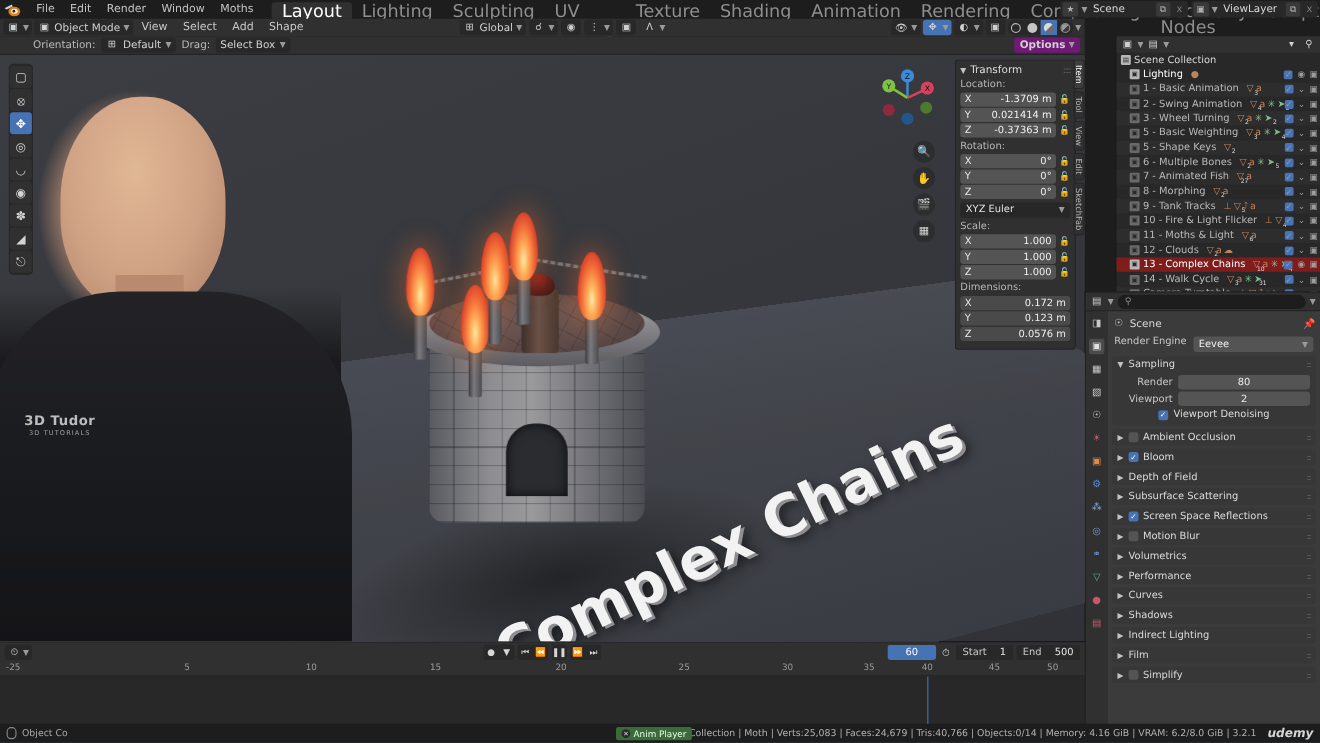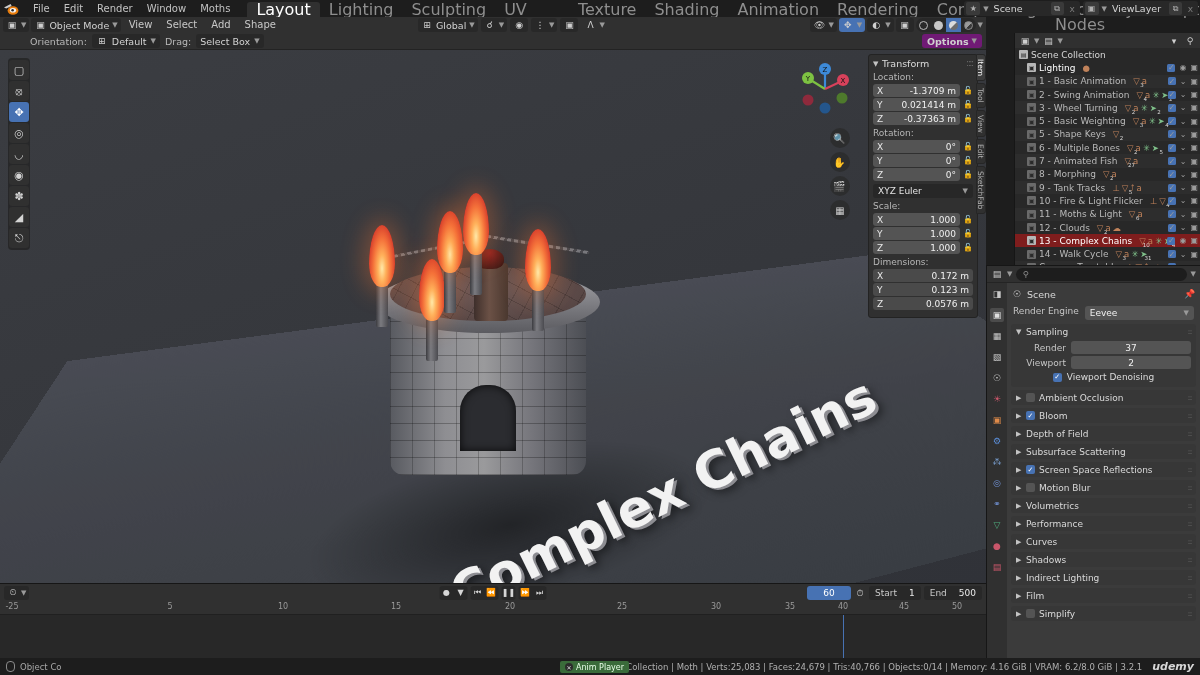--- a/index.html
+++ b/index.html
@@ -540,20 +540,30 @@
         <div class="flame"></div>
       </div>
       <div class="torch" style="left:160px; top:16px; height:80px;">
         <div class="torch-stick"></div>
         <div class="flame"></div>
       </div>
     </div>
 
     <div class="complex-chains-text">Complex Chains</div>
 
+    <div class="presenter">
+      <div class="presenter-head"></div>
+      <div class="presenter-neck"></div>
+      <div class="presenter-body">
+        <div class="shirt-logo">
+          <span>3D Tudor</span>
+          <span class="sub">3D TUTORIALS</span>
+        </div>
+      </div>
+    </div>
 
     <div class="vp-toolbar">
       <div class="tool-ico">▢</div>
       <div class="tool-ico">⦻</div>
       <div class="tool-ico active">✥</div>
       <div class="tool-ico">◎</div>
       <div class="tool-ico">◡</div>
       <div class="tool-ico">◉</div>
       <div class="tool-ico">✽</div>
       <div class="tool-ico">◢</div>
@@ -983,21 +993,21 @@
 
       <div class="ppanel">
         <div class="ppanel-hdr">
           <span class="tri">▼</span>
           <span>Sampling</span>
           <span class="grip">::::</span>
         </div>
         <div class="pp-body">
           <div class="pfrow">
             <span class="pflabel">Render</span>
-            <div class="pfval">37</div>
+            <div class="pfval">80</div>
           </div>
           <div class="pfrow">
             <span class="pflabel">Viewport</span>
             <div class="pfval">2</div>
           </div>
           <div class="cbrow">
             <span class="cbox on">✓</span>
             <span class="cblabel">Viewport Denoising</span>
           </div>
         </div>

